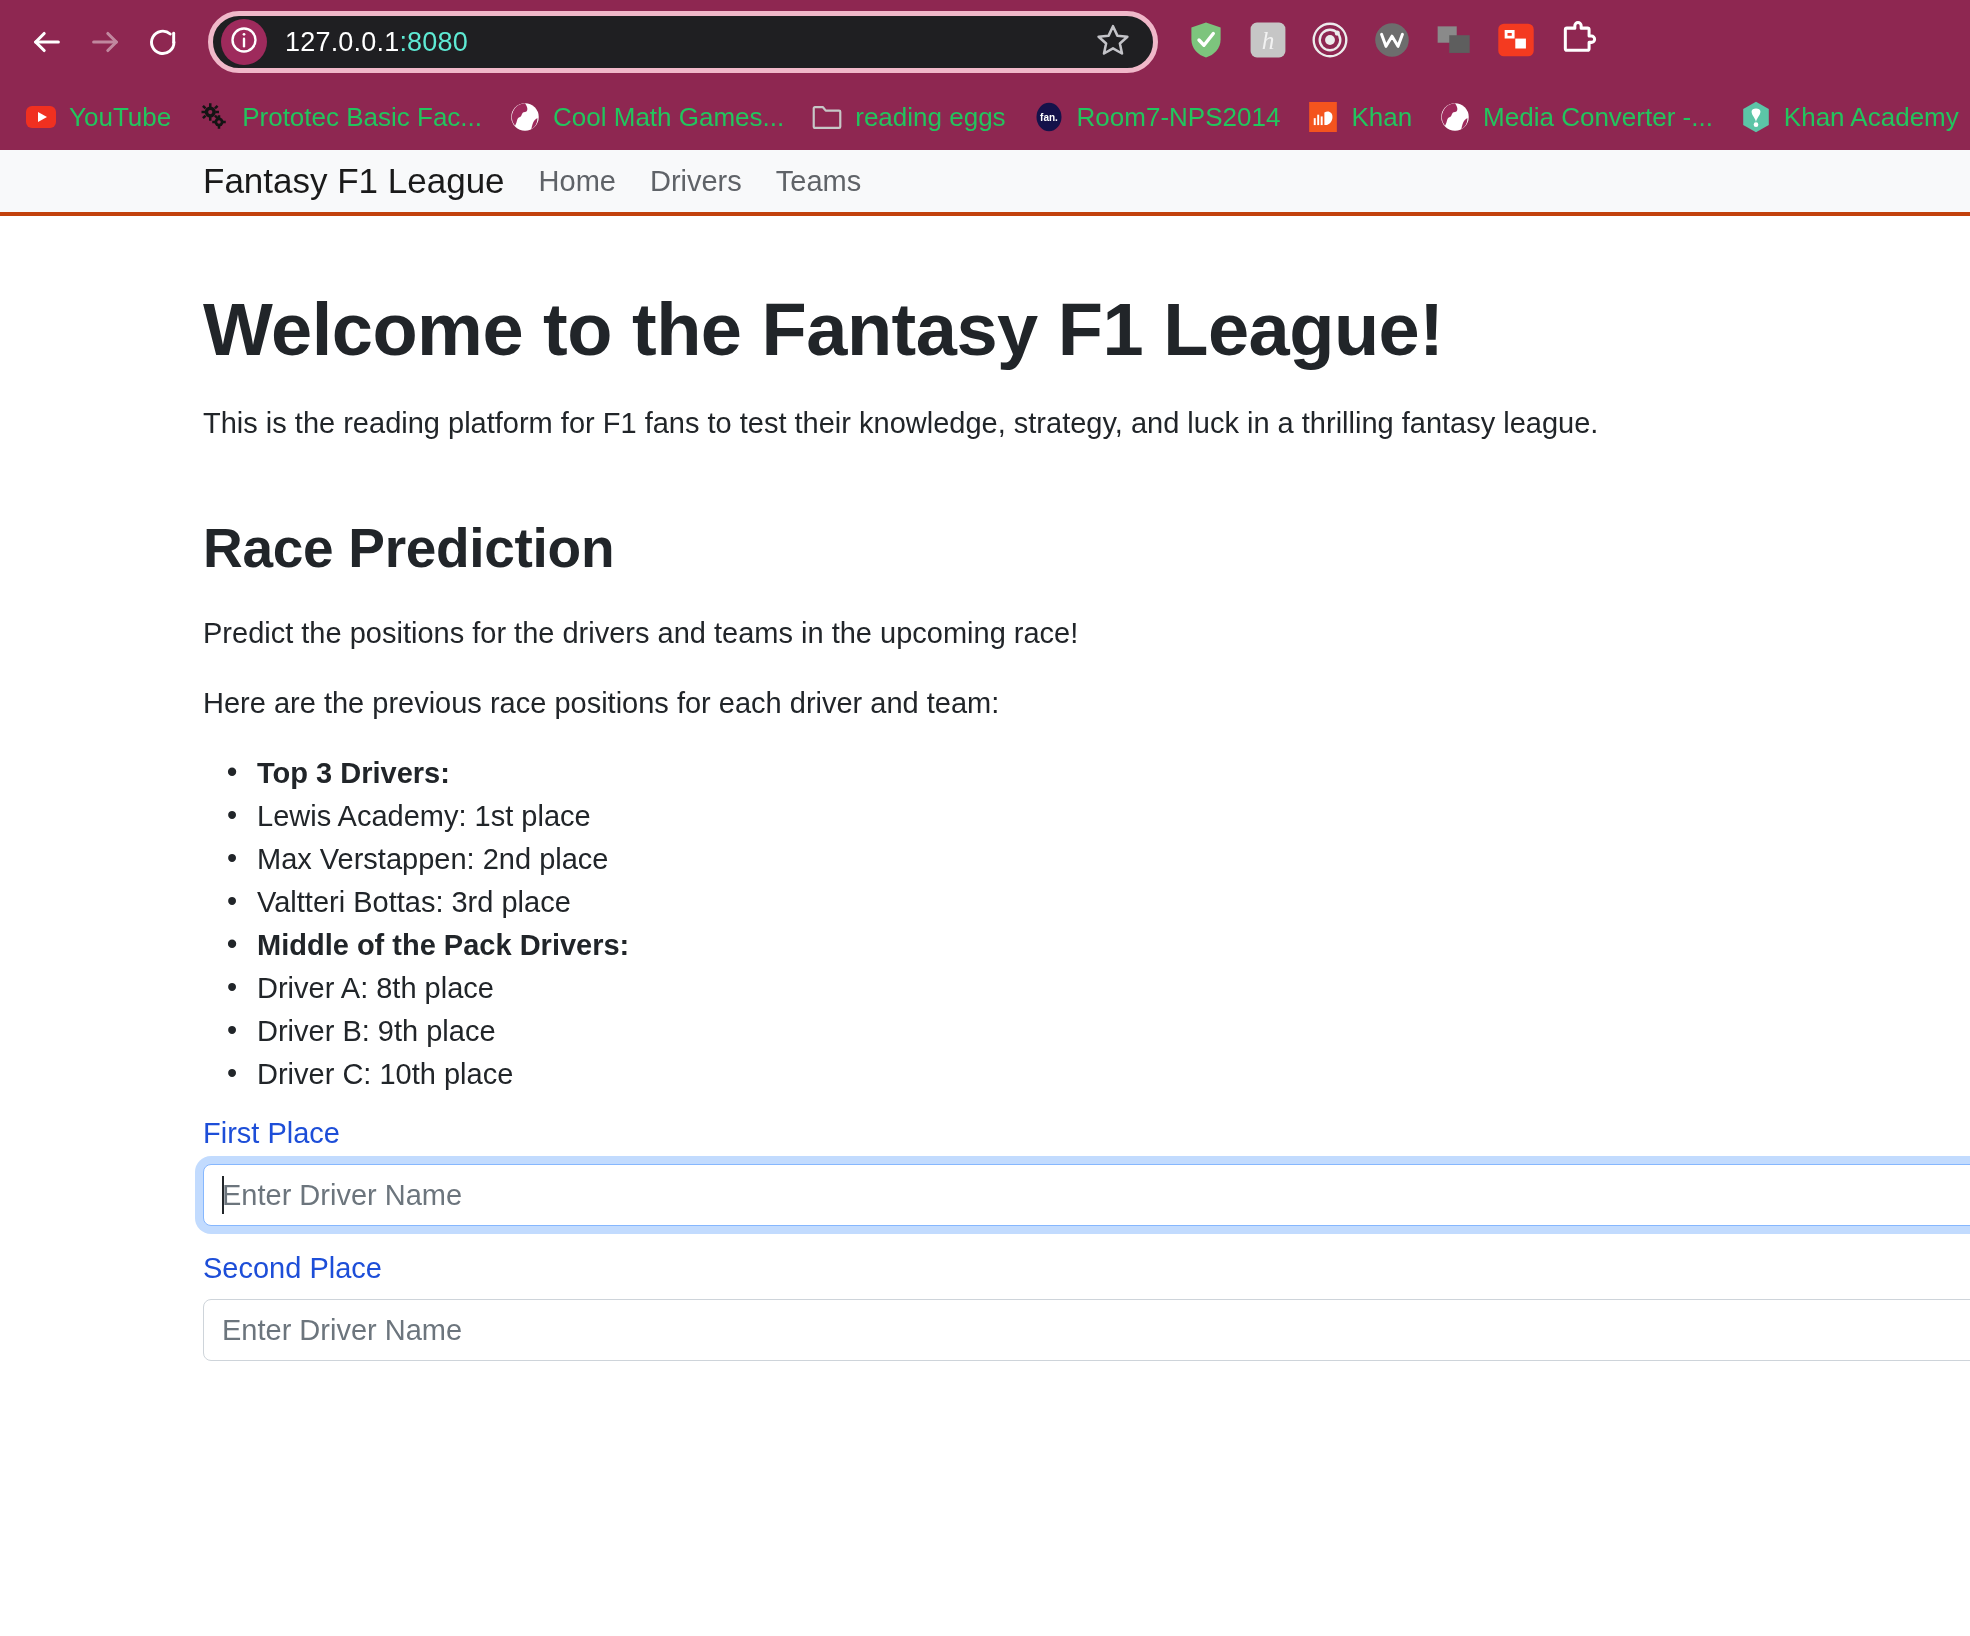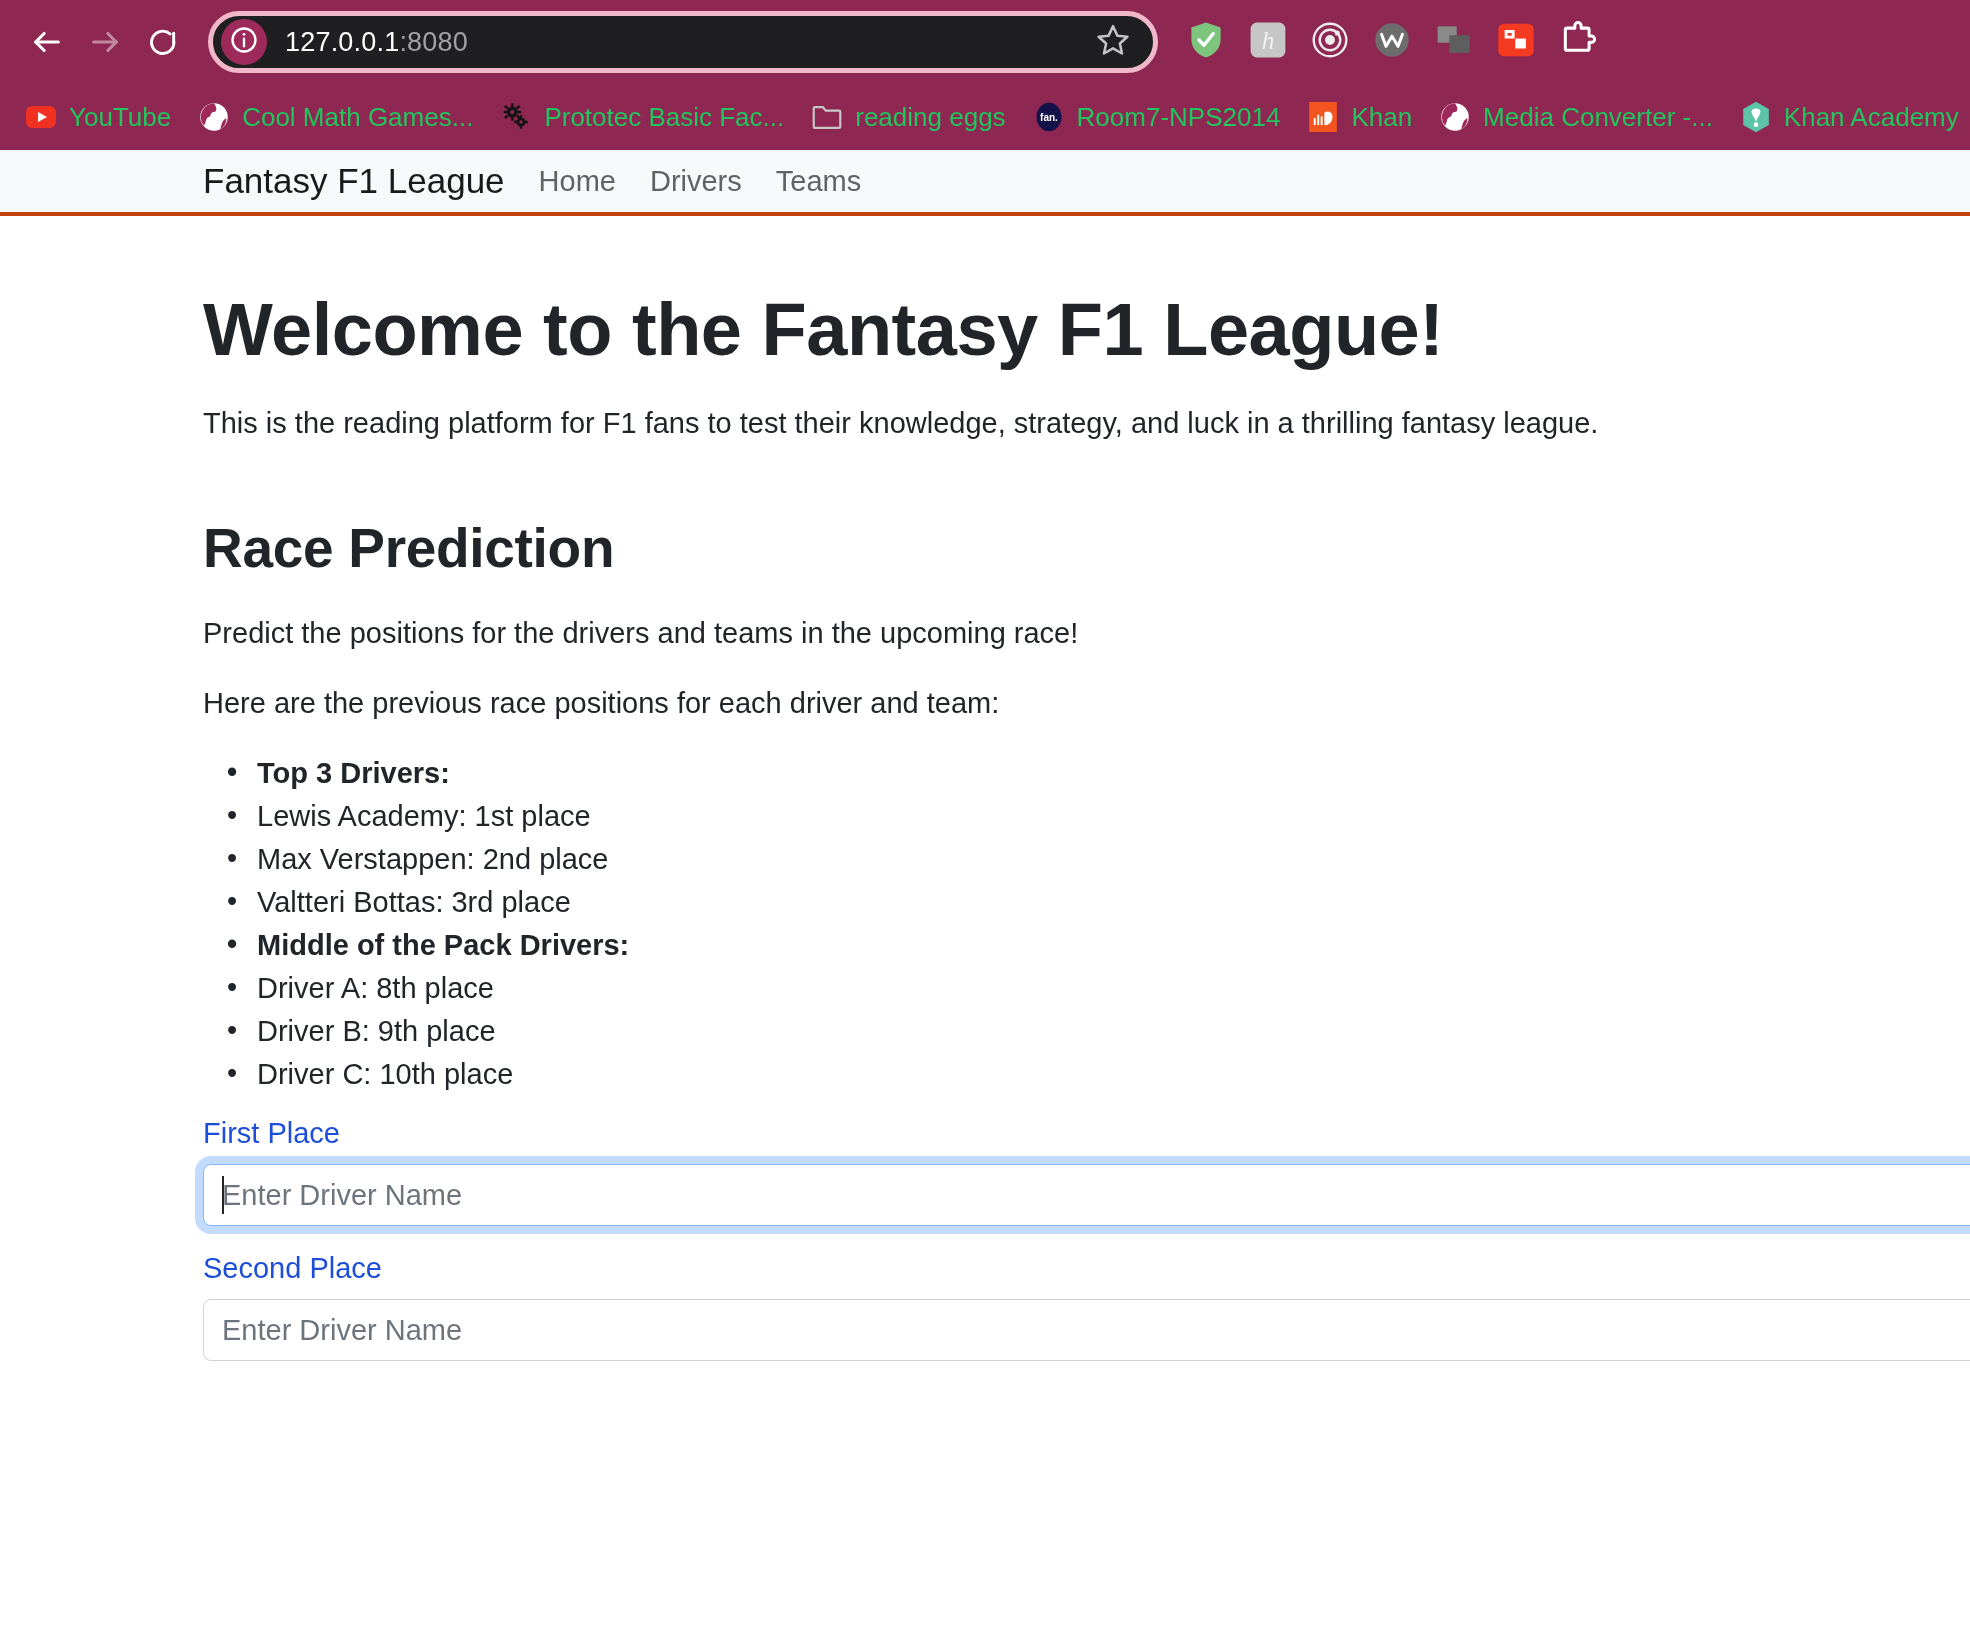--- a/index.html
+++ b/index.html
@@ -60,21 +60,21 @@
   }
   .url-text {
     flex: 1 1 auto;
     color: #ffffff;
     font-size: 27px;
     letter-spacing: 0.2px;
     margin-left: 18px;
     white-space: nowrap;
     overflow: hidden;
   }
-  .url-text .port { color: #a3a3a3; }
+  .url-text .port { color: #5eead4; }
   .star-btn {
     width: 52px; height: 52px;
     display: flex; align-items: center; justify-content: center;
     flex: 0 0 auto;
     margin-right: 8px;
   }
 
   .ext-icons {
     display: flex;
     align-items: center;
@@ -348,31 +348,20 @@
   <div class="bookmarks-bar">
 
     <div class="bookmark">
       <span class="bm-ico">
         <svg width="30" height="22" viewBox="0 0 30 22">
           <rect x="0" y="0" width="30" height="22" rx="6" fill="#f03020"></rect>
           <polygon points="12,6 21,11 12,16" fill="#ffffff"></polygon>
         </svg>
       </span>
       <span class="bookmark-label">YouTube</span>
-    </div>
-
-    <div class="bookmark">
-      <span class="bm-ico">
-        <svg width="30" height="30" viewBox="0 0 24 24">
-          <circle cx="12" cy="12" r="11" fill="#ffffff"></circle>
-          <path d="M12 1 a11 11 0 0 0 -8 18 c2-3 1-6 4-7 c2 -1 1 -4 4 -4 c2 0 3 -3 0 -7 z" fill="#9e2a5c"></path>
-          <path d="M17 22 a11 11 0 0 0 5 -9 c-3 1 -4 4 -5 9 z" fill="#9e2a5c"></path>
-        </svg>
-      </span>
-      <span class="bookmark-label">Cool Math Games...</span>
     </div>
 
     <div class="bookmark">
       <span class="bm-ico">
         <svg width="30" height="30" viewBox="0 0 24 24" fill="#141414">
           <circle cx="9" cy="8" r="4.4"></circle>
           <g>
             <rect x="8" y="1" width="2" height="3"></rect>
             <rect x="8" y="12" width="2" height="3"></rect>
             <rect x="2" y="7" width="3" height="2"></rect>
@@ -391,20 +380,31 @@
           </g>
           <circle cx="9" cy="8" r="1.7" fill="#8e2751"></circle>
           <circle cx="16" cy="16" r="1.4" fill="#8e2751"></circle>
         </svg>
       </span>
       <span class="bookmark-label">Prototec Basic Fac...</span>
     </div>
 
     <div class="bookmark">
       <span class="bm-ico">
+        <svg width="30" height="30" viewBox="0 0 24 24">
+          <circle cx="12" cy="12" r="11" fill="#ffffff"></circle>
+          <path d="M12 1 a11 11 0 0 0 -8 18 c2-3 1-6 4-7 c2 -1 1 -4 4 -4 c2 0 3 -3 0 -7 z" fill="#9e2a5c"></path>
+          <path d="M17 22 a11 11 0 0 0 5 -9 c-3 1 -4 4 -5 9 z" fill="#9e2a5c"></path>
+        </svg>
+      </span>
+      <span class="bookmark-label">Cool Math Games...</span>
+    </div>
+
+    <div class="bookmark">
+      <span class="bm-ico">
         <svg width="32" height="28" viewBox="0 0 26 22" fill="none" stroke="#c7c7c7" stroke-width="1.9" stroke-linejoin="round">
           <path d="M1.5 19.5 V3.5 a1 1 0 0 1 1 -1 h7 l2.4 3 h11.6 a1 1 0 0 1 1 1 v13 a1 1 0 0 1 -1 1 H2.5 a1 1 0 0 1 -1 -1 z"></path>
         </svg>
       </span>
       <span class="bookmark-label">reading eggs</span>
     </div>
 
     <div class="bookmark">
       <span class="bm-ico">
         <svg width="30" height="30" viewBox="0 0 24 24">

